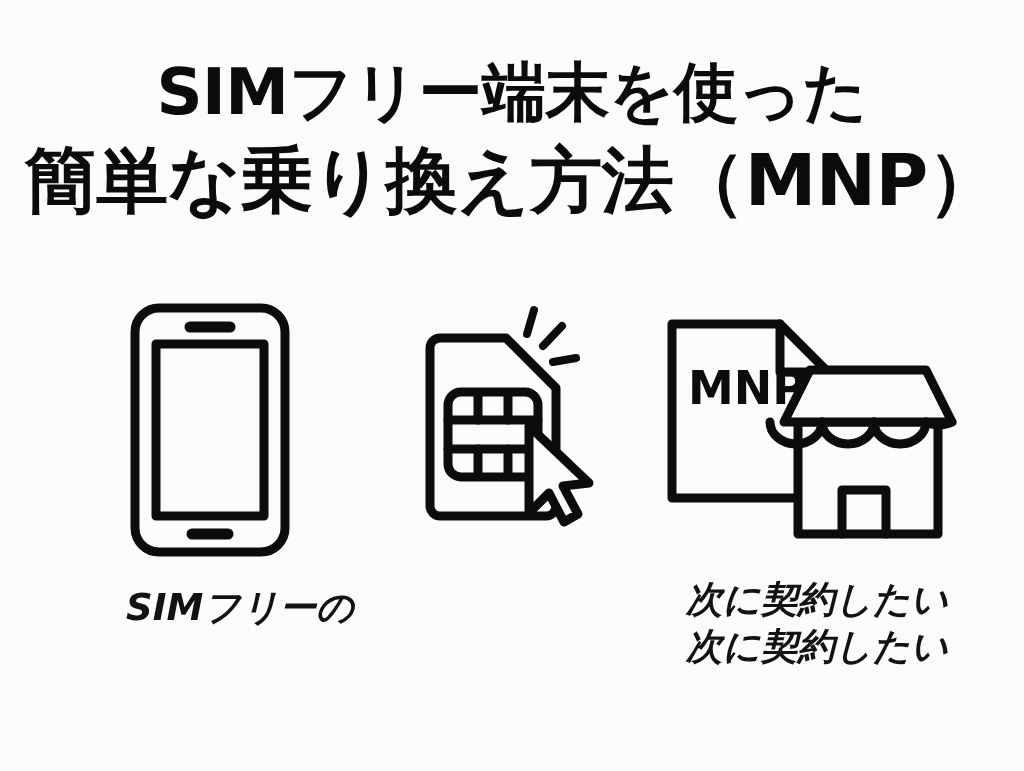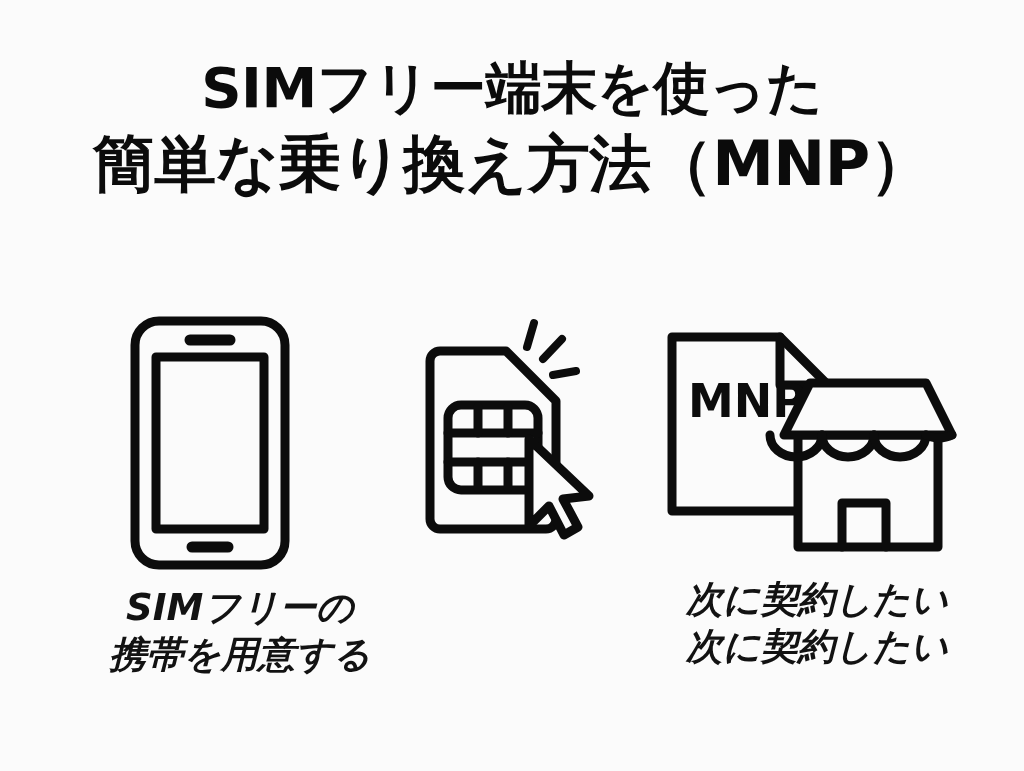--- a/index.html
+++ b/index.html
@@ -27,35 +27,35 @@
     position: absolute;
     left: 0;
     top: 52px;
     width: 1024px;
     text-align: center;
   }
   .title-line {
     display: block;
     font-family: "DejaVu Sans", "Liberation Sans", sans-serif;
     font-weight: 700;
-    font-size: 56px;
+    font-size: 64px;
     line-height: 1.28;
     letter-spacing: -0.5px;
     color: #0b0b0b;
     white-space: nowrap;
   }
   .title-line.l2 {
-    font-size: 62px;
+    font-size: 72px;
   }
 
   
   .icons-row {
     position: absolute;
     left: 0;
-    top: 299px;
+    top: 286px;
     width: 916px;
     height: 280px;
   }
   .icon-cell {
     position: absolute;
     top: 0;
     height: 280px;
   }
   .icon-cell.c1 { left: 40px;  width: 340px; }
   .icon-cell.c2 { left: 390px; width: 250px; }
@@ -164,21 +164,20 @@
 
         <path d="M192 248 v-44 h44 v44" stroke-width="9"></path>
       </svg>
     </div>
   </div>
 
   <div class="captions-row">
 
     <div class="caption cap1">
       <span class="cline">SIMフリーの</span>
-      <span class="cline">携帯を用意する</span>
     </div>
 
 
     <div class="caption cap3">
       <span class="cline">次に契約したい</span>
       <span class="cline">次に契約したい</span>
     </div>
   </div>
 
 </div>

